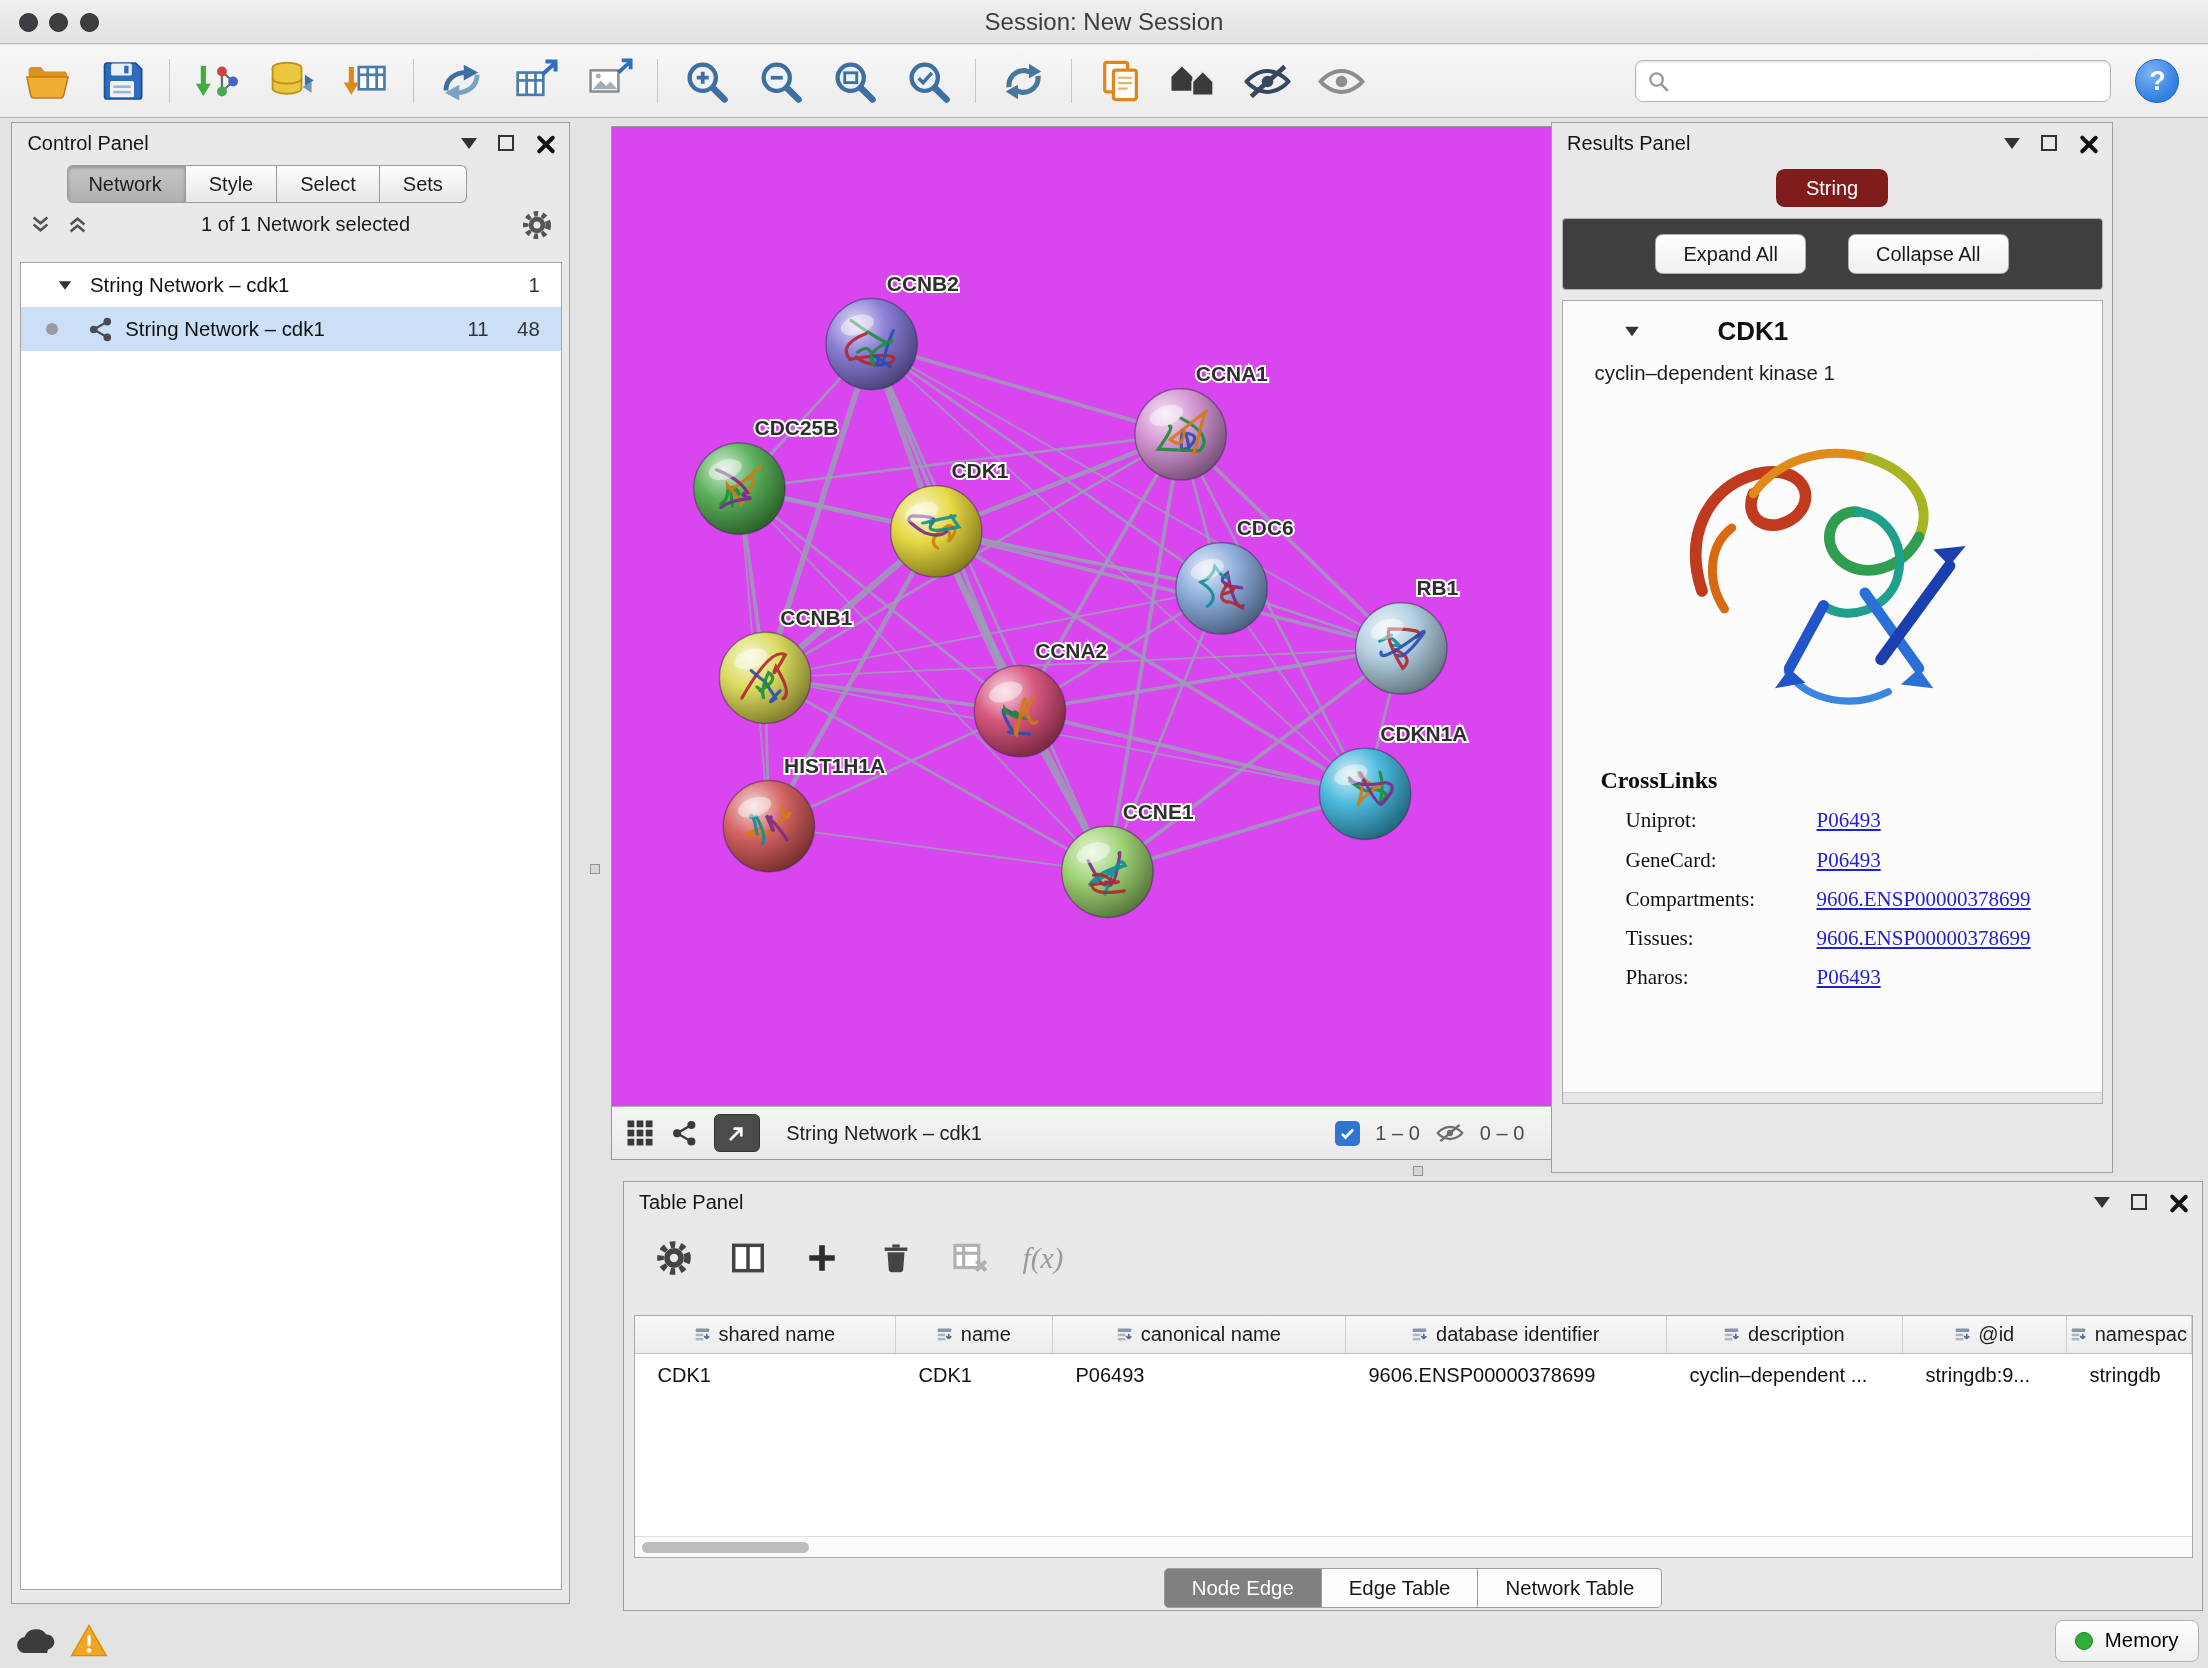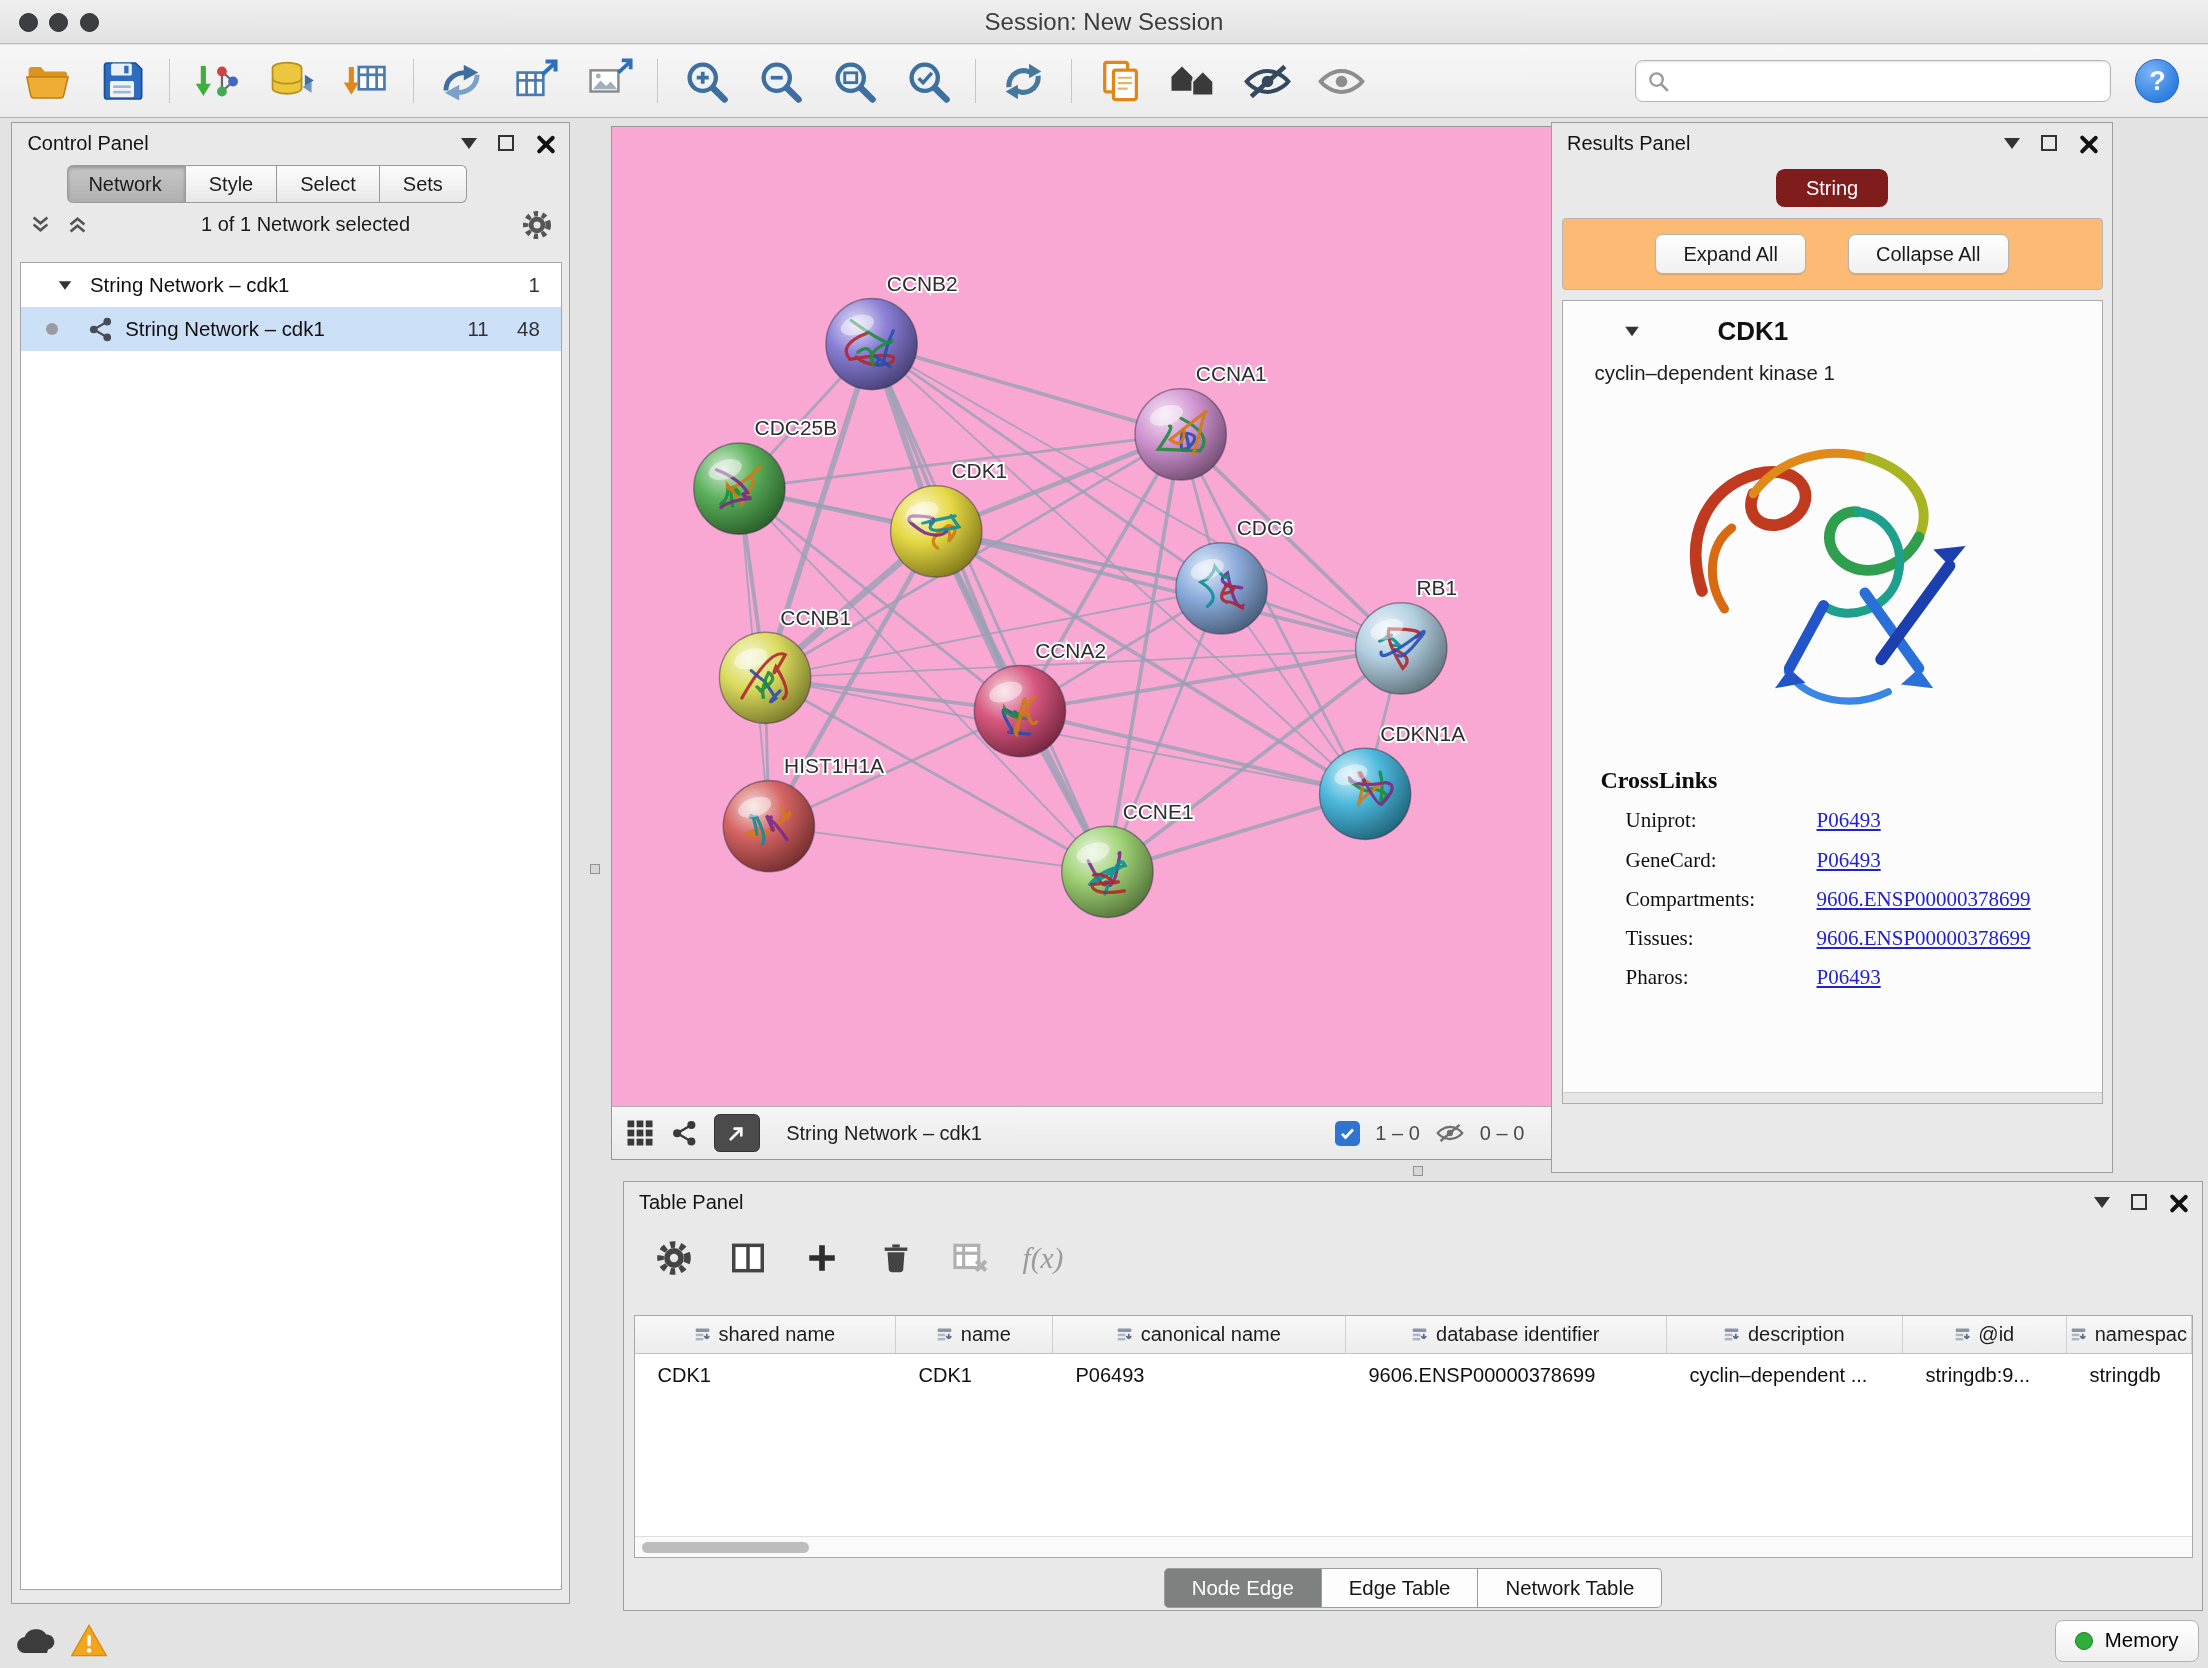--- a/index.html
+++ b/index.html
@@ -54,36 +54,36 @@
   .tree-row { height:44px; display:flex; align-items:center; font-size:20.4px; color:#101010; }
   .tree-row.root { padding-left:36px; gap:17px; }
   .tree-row.selected { background:#cbdff7; padding-left:25px; gap:0; }
   .tree-spacer { flex:1; }
   .tree-count { color:#333; margin-right:21px; }
   .dot-ico { width:12.4px; height:12.4px; border-radius:50%; background:#9a9aa2; }
 
   
   #net-frame { position:absolute; left:611px; top:126px; width:990px; height:1034px;
     border:1px solid #979797; background:#fff; }
-  .net-canvas { width:100%; height:979px; background:#f9a8d4; }
+  .net-canvas { width:100%; height:979px; background:#d946ef;font-weight:bold; }
   .netbar { height:53px; background:linear-gradient(#f5f5f5,#e9e9e9); border-top:1px solid #b0b0b0;
     display:flex; align-items:center; padding:0 13.3px; gap:15px; }
   .nb-darkbtn { width:46px; height:38px; border-radius:5.7px; background:#4b4b4b; border:1px solid #333;
     display:flex; align-items:center; justify-content:center; cursor:pointer; }
   .nb-title { font-size:20px; color:#222; margin-left:11.4px; }
   .nb-count { font-size:20px; color:#4a4a4a; }
   .nb-check { width:25px; height:25px; border-radius:4.8px; background:#2f74d0; display:flex; align-items:center; justify-content:center; }
 
   .split-dot { position:absolute; width:9.5px; height:9.5px; background:#d6d6d6; border:1px solid #939393; }
 
   
   #results-panel { left:1551px; top:122px; width:562px; height:1051px; }
   .rp-pill { display:block; margin:5.7px auto 0; width:112px; height:38px; line-height:38px; text-align:center;
     background:#7f1d1d; color:#fff; font-size:20px; border-radius:8.6px; border:none; cursor:pointer; }
-  .rp-btnbox { margin:11.4px 9.5px 0; border:1px solid #b5b5b5; background:#fdba74; border-radius:3.8px;
+  .rp-btnbox { margin:11.4px 9.5px 0; border:1px solid #b5b5b5; background:#404040; border-radius:3.8px;
     padding:15px 0; display:flex; justify-content:center; gap:42px; }
   .mac-btn { height:40px; padding:0 27px; font-size:20px; color:#1a1a1a; background:linear-gradient(#ffffff,#f0f0f0);
     border:1px solid #b3b3b3; border-radius:7.6px; box-shadow:0 1px 1px rgba(0,0,0,.12); cursor:pointer; }
   .rp-content { position:absolute; left:9.5px; right:9.5px; top:177px; bottom:68px; background:#fcfcfc; border:1px solid #ababab; overflow:hidden; }
   .gene-head { display:flex; align-items:center; padding:15px 0 0 61px; gap:78px; }
   .gene-name { font-size:26px; font-weight:bold; color:#111; }
   .gene-desc { margin:15px 0 0 32px; font-size:20.4px; color:#1d1d1d; }
   .xl-heading { margin:23px 0 0 38px; font-family:"Liberation Serif", serif; font-size:24px; font-weight:bold; color:#0c0c0c; }
   .xl-row { display:flex; padding-left:63px; margin-top:14.3px; font-family:"Liberation Serif", serif; font-size:21px;gap:8px; }
   .xl-label { width:183px; color:#101010; }

